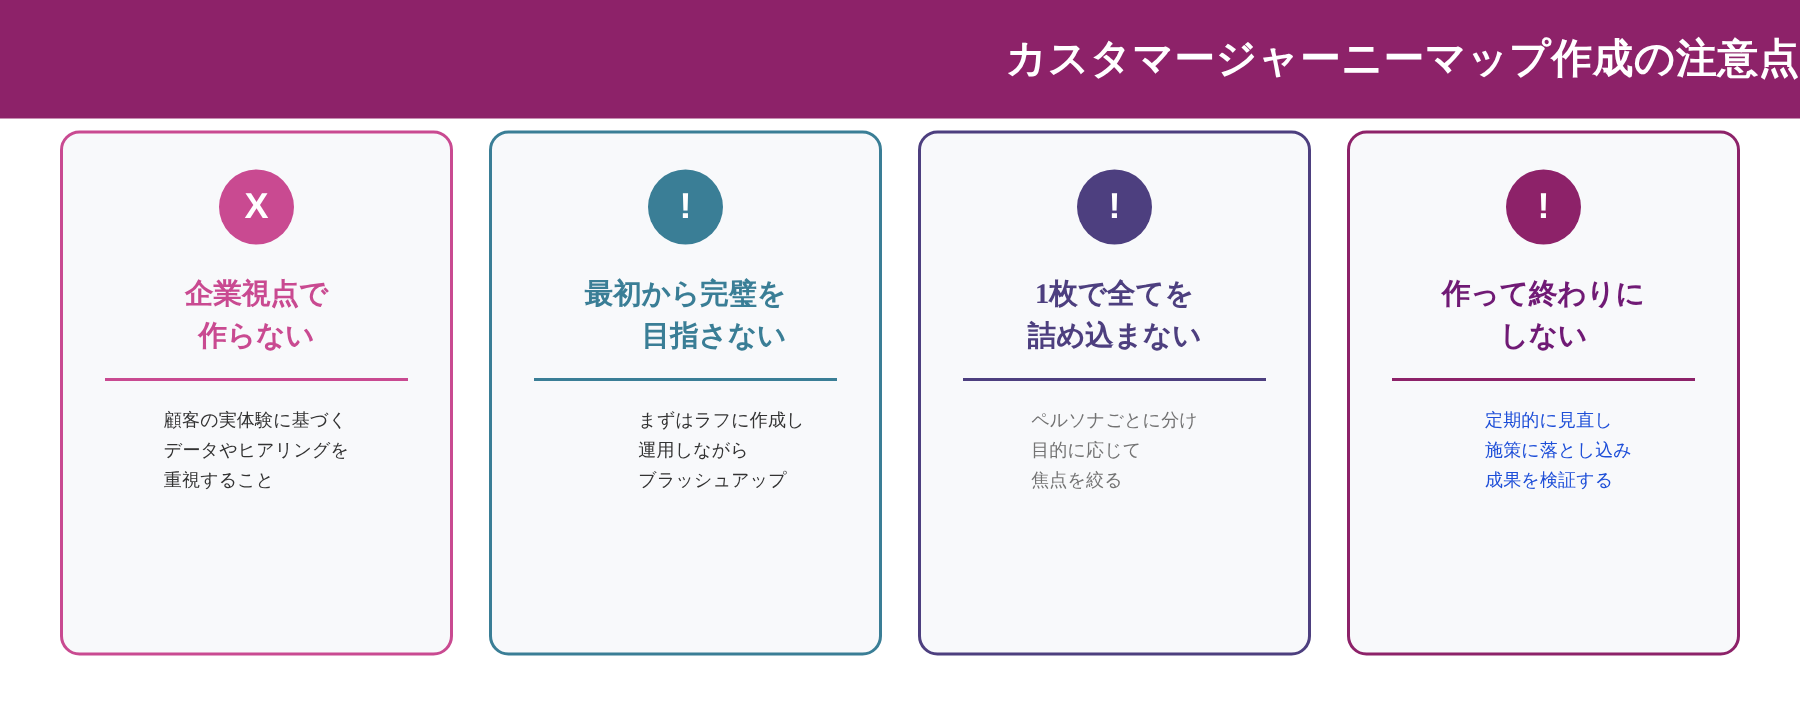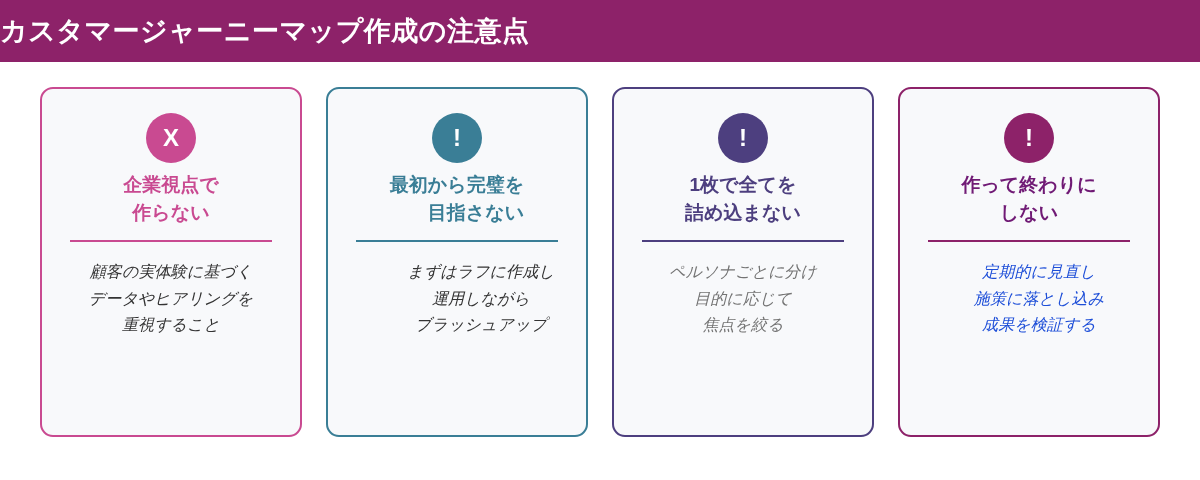--- a/index.html
+++ b/index.html
@@ -22,25 +22,25 @@
     background: #ffffff;
     box-sizing: border-box;
   }
 
   
   .header-band {
     position: absolute;
     top: 0;
     left: 0;
     width: 1200px;
-    height: 62px;
+    height: 79px;
     background: #8d2269;
     display: flex;
     align-items: center;
-    justify-content: flex-start;
+    justify-content: flex-end;
   }
   .header-title {
     color: #ffffff;
     font-size: 27px;
     font-weight: bold;
     letter-spacing: 0.5px;
     line-height: 1;
     white-space: nowrap;
   }
 
@@ -78,47 +78,45 @@
     display: flex;
     align-items: center;
     justify-content: center;
     font-size: 24px;
     font-weight: bold;
     line-height: 1;
     flex: none;
   }
 
   .card-title {
-    margin-top: 8px;
+    margin-top: 20px;
     font-size: 19px;
     font-weight: bold;
     line-height: 1.45;
     text-align: center;
     color: #888888;
     white-space: pre-line;
   }
 
   .card-divider {
     width: 202px;
     height: 2px;
     background: #cccccc;
     margin-top: 14px;
     flex: none;
     border: 0;
   }
 
   .card-body {
     margin-top: 17px;
-    font-size: 16px;
+    font-size: 12px;
     line-height: 1.66;
-    text-align: center;
     color: #333333;
     white-space: pre-line;
     letter-spacing: 0.1px;
-    font-style: italic;
   }
 </style>
 </head>
 <body>
 
 <div class="infographic">
 
   <div class="header-band" style="background: rgb(141, 34, 105);">
     <div class="header-title" style="color: rgb(255, 255, 255);">カスタマージャーニーマップ作成の注意点</div>
   </div>
@@ -146,21 +144,21 @@
       <div class="card-divider" style="background: rgb(58, 126, 150);"></div>
       <div class="card-body" style="color: rgb(51, 51, 51); margin-left: 48px;">まずはラフに作成し
 運用しながら
 ブラッシュアップ</div>
     </div>
 
     <div class="card" style="border-color: rgb(77, 63, 127); background: rgb(248, 249, 251);">
       <div class="card-icon" style="background: rgb(77, 63, 127);">
         <span>!</span>
       </div>
-      <div class="card-title" style="color: rgb(77, 63, 127);">1枚で全てを
+      <div class="card-title" style="color: rgb(77, 63, 127); font-family: Liberation Serif, serif;">1枚で全てを
 詰め込まない</div>
       <div class="card-divider" style="background: rgb(77, 63, 127);"></div>
       <div class="card-body" style="color: #737373;">ペルソナごとに分け
 目的に応じて
 焦点を絞る</div>
     </div>
 
     <div class="card" style="border-color: rgb(141, 34, 105); background: rgb(248, 249, 251);">
       <div class="card-icon" style="background: rgb(141, 34, 105);">
         <span>!</span>

